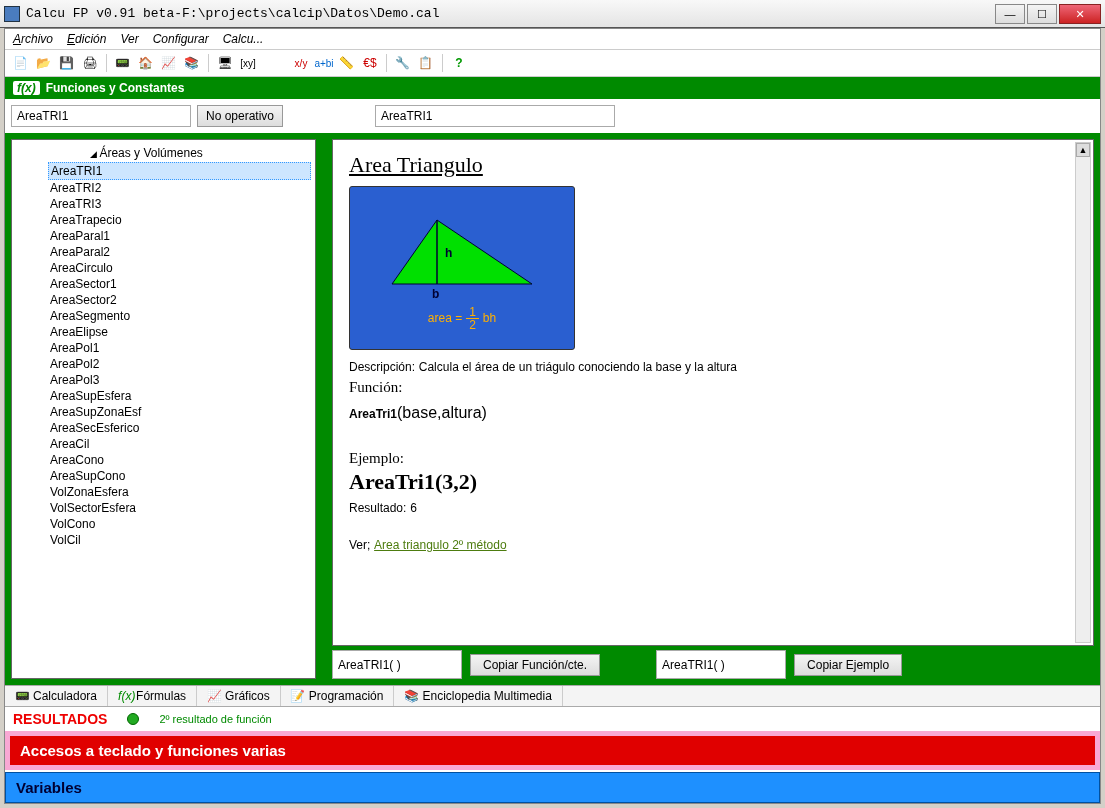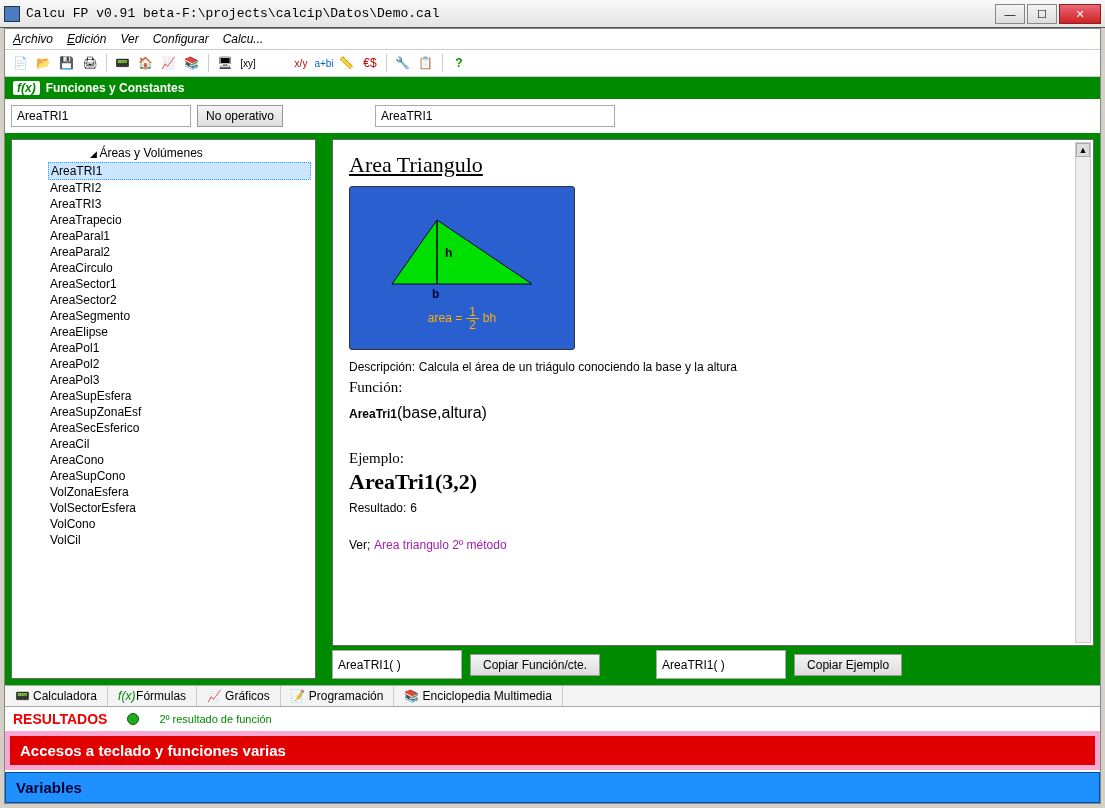--- a/index.html
+++ b/index.html
@@ -33,21 +33,21 @@
 .detail-body { background: #fff; flex: 1; border: 1px solid #666; padding: 12px 16px; overflow-y: auto; position: relative; }
 .detail-title { font-family: "Times New Roman", serif; font-size: 22px; text-decoration: underline; margin-bottom: 8px; }
 .figure { width: 226px; height: 164px; background: #2a5fd0; border: 1px solid #333; border-radius: 3px; display: flex; flex-direction: column; align-items: center; justify-content: center; margin-bottom: 8px; padding-top:6px; }
 .triangle-svg { width: 160px; height: 90px; }
 .formula-txt { color: #ffb000; font-size: 16px; font-family: "Times New Roman", serif; margin-top: 4px; display:flex; align-items:center; gap:4px;}
 .frac { display: inline-flex; flex-direction: column; align-items: center; font-size: 14px; line-height: 1; }
 .frac .top { border-bottom: 1px solid #ffb000; padding: 0 3px; }
 .desc-line { font-family: "Times New Roman", serif; font-size: 15px; margin: 4px 0 2px 0; }
 .func-sig { font-family: "Times New Roman", serif; font-size: 22px; font-weight: bold; }
 .func-sig small { font-size: 16px; font-weight: normal; }
-.link { color: #a21caf; cursor: pointer; text-align: center; }
+.link { color: #4d7c0f; text-decoration: underline; cursor: pointer; text-align: center; }
 .copy-row { display: flex; gap: 8px; align-items: center; }
 .copy-row input { border: 1px solid #aaa; padding: 3px 5px; height: 29px; width: 130px; background: #fff; }
 .copy-row button { border: 1px solid #999; background: linear-gradient(#f4f4f4,#ddd); padding: 3px 12px; cursor: pointer; }
 .tabs { display: flex; border-top: 1px solid #aaa; border-bottom: 1px solid #aaa; background: #f4f4f4; }
 .tab { padding: 3px 10px; border-right: 1px solid #ccc; cursor: pointer; display: flex; align-items: center; gap: 4px; }
 .tab .ic { width: 14px; height: 14px; display:inline-block; }
 .results-row { padding: 4px 8px; display: flex; align-items: center; gap: 20px; background: #fff; }
 .results-label { color: #e00; font-weight: bold; font-size: 14px; }
 .dot { width: 12px; height: 12px; background: #2a2; border-radius: 50%; border:1px solid #060;}
 .results-sub { color: #008a00; font-size: 11px; }

